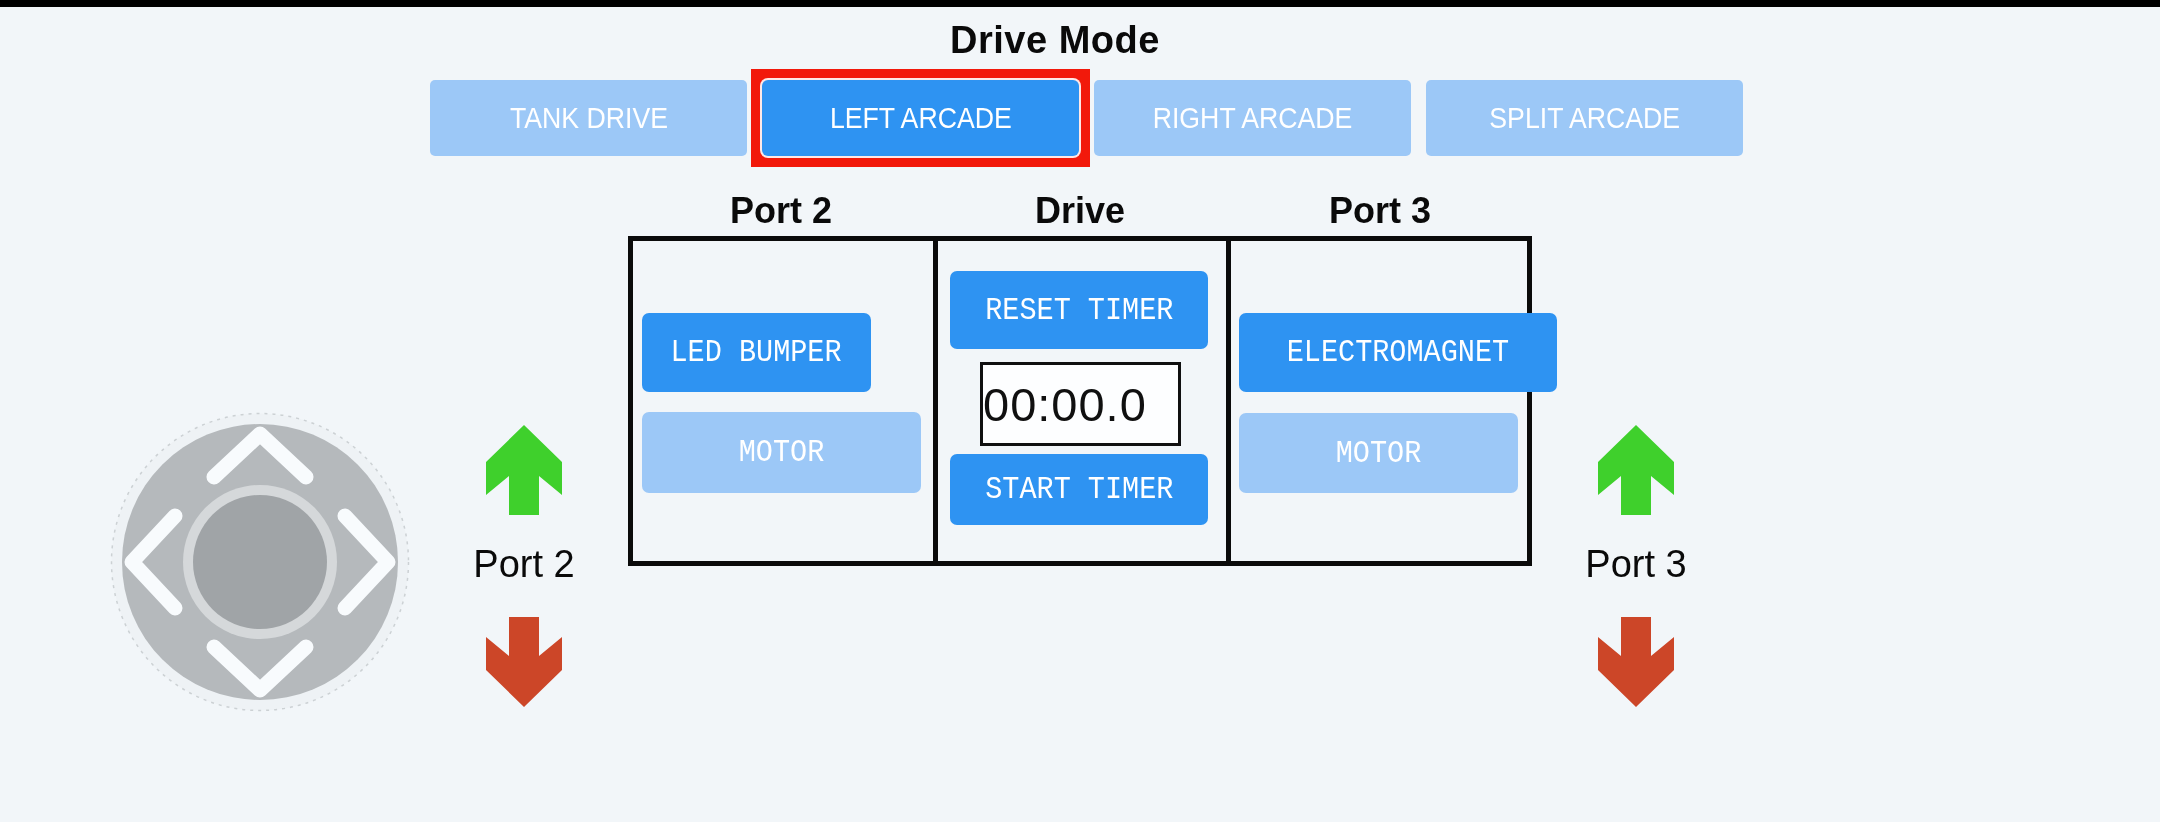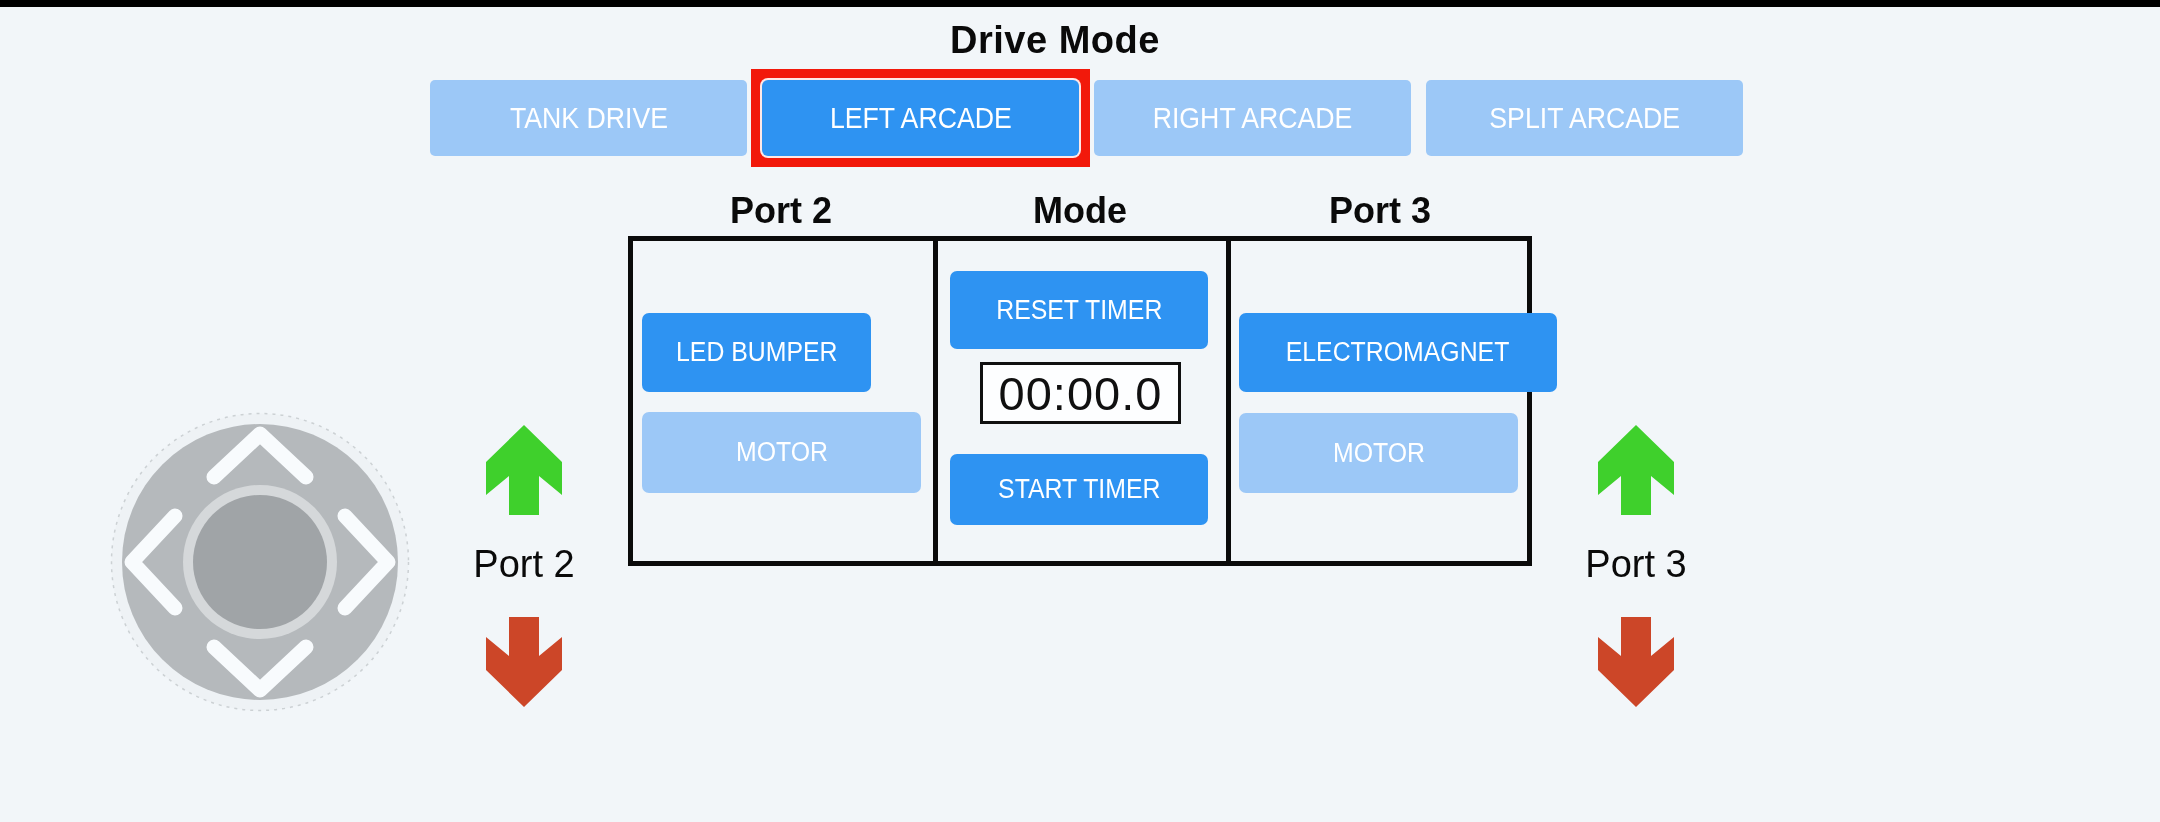--- a/index.html
+++ b/index.html
@@ -52,29 +52,29 @@
     font-size:36px;font-weight:bold;color:var(--c-text_dark);line-height:42px;
   }
   
   .table{
     left:628px;top:236px;width:904px;height:330px;
     border:5px solid var(--c-table_border);
   }
   
   .panel-btn{
     border:none;border-radius:7px;color:#ffffff;cursor:pointer;
-    display:flex;align-items:center;justify-content:center;font-size:27px;
+    display:flex;align-items:center;justify-content:center;font-size:31px;font-family:Liberation Mono, monospace;
   }
   .panel-btn.on{background:var(--c-button_active);}
   .panel-btn.off{background:var(--c-button_inactive);}
   .timer-box{
-    left:980px;top:362px;width:201px;height:62px;
+    left:980px;top:362px;width:201px;height:84px;
     background:var(--c-timer_box_background);
     border:3px solid #101010;
-    display:flex;align-items:center;justify-content:center;
+    display:flex;align-items:center;
     font-size:47px;color:#101010;letter-spacing:1px;
   }
   .side-label{
     width:200px;height:44px;text-align:center;
     font-size:38px;color:var(--c-text_dark);line-height:44px;
   }
   .arrow-btn{width:76px;height:90px;background:transparent;border:none;padding:0;cursor:pointer;}
   .arrow-btn svg{display:block;width:76px;height:90px;}
   .joystick{left:110px;top:412px;width:300px;height:300px;cursor:pointer;}
 </style>
@@ -98,21 +98,21 @@
 
   <button class="abs mode-btn" style="left:1094px">
     <span class="condensed">RIGHT ARCADE</span>
   </button>
   <button class="abs mode-btn" style="left:1426px">
     <span class="condensed">SPLIT ARCADE</span>
   </button>
 </div>
 
 <div class="abs col-header" style="left:661px">Port 2</div>
-<div class="abs col-header" style="left:960px">Mode</div>
+<div class="abs col-header" style="left:960px">Drive</div>
 <div class="abs col-header" style="left:1260px">Port 3</div>
 
 <div class="abs table"></div>
 <div class="abs divider" style="left:933px;top:241px;height:320px;width:5px;background:var(--c-table_border);position:absolute;"></div>
 <div class="abs divider" style="left:1226px;top:241px;height:320px;width:5px;background:var(--c-table_border);position:absolute;"></div>
 
 <button class="abs panel-btn on" style="left:642px;top:313px;width:229px;height:79px">
   <span class="condensed">LED BUMPER</span>
 </button>
 <button class="abs panel-btn off" style="left:642px;top:412px;width:279px;height:81px">

